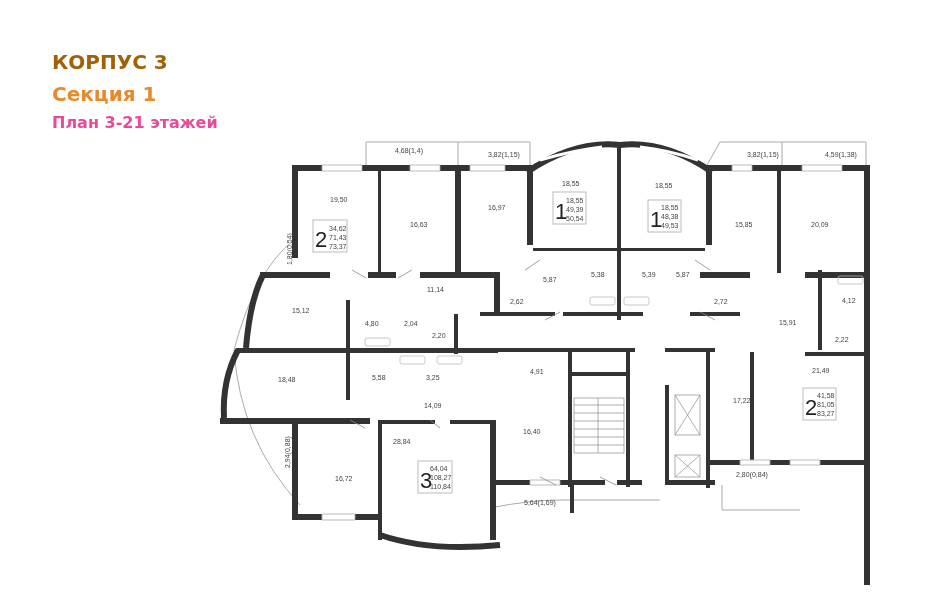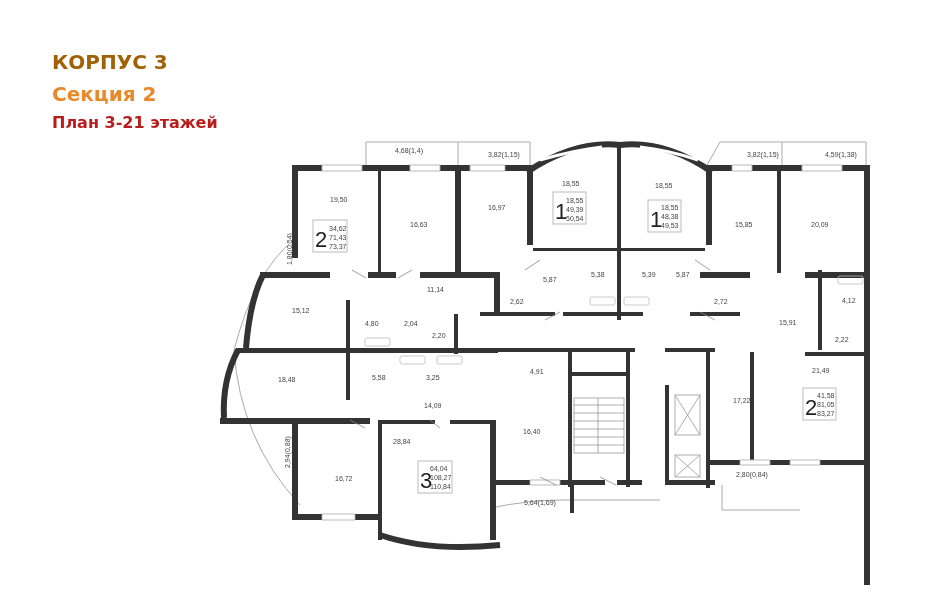--- a/index.html
+++ b/index.html
@@ -1,36 +1,36 @@
 <!DOCTYPE html>
 <html><head>
 <meta charset="utf-8">
 <style>
   html,body{margin:0;padding:0;background:#fff;}
   body{width:941px;height:600px;position:relative;overflow:hidden;font-family:"Liberation Sans",sans-serif;}
   .hdr{position:absolute;left:52px;font-weight:bold;font-family:"DejaVu Sans",sans-serif;}
   .t1{top:50px;font-size:20px;color:#a16207;}
   .t2{top:82px;font-size:20px;color:#e8892a;}
-  .t3{top:113px;font-size:16px;color:#b91c1c;}
+  .t3{top:113px;font-size:16px;color:#ec4899;}
   svg{position:absolute;left:0;top:0;}
   .w{fill:#333;}
   .lbl{font-family:"Liberation Sans",sans-serif;font-size:7px;fill:#444;}
   .big{font-family:"Liberation Sans",sans-serif;font-size:22px;fill:#222;}
   .box{fill:none;stroke:#bbb;stroke-width:1;}
   .thin{stroke:#aaa;stroke-width:1;fill:none;}
   .win{fill:#fff;stroke:#aaa;stroke-width:0.8;}
   .door{stroke:#888;stroke-width:0.8;fill:none;}
   .fix{fill:none;stroke:#bbb;stroke-width:0.8;}
   .stair{stroke:#999;stroke-width:0.8;fill:none;}
 </style>
 </head>
 <body>
 
 <div class="hdr t1">КОРПУС 3</div>
-<div class="hdr t2">Секция 2</div>
+<div class="hdr t2">Секция 1</div>
 <div class="hdr t3">План 3-21 этажей</div>
 
 <svg width="941" height="600" viewBox="0 0 941 600">
 
   <g>
     <path class="thin" d="M366 165 L366 142 L458 142 L458 165"></path>
     <path class="thin" d="M458 142 L530 142 L530 165"></path>
     <path class="thin" d="M707 165 L720 142 L782 142 L782 165"></path>
     <path class="thin" d="M782 142 L866 142 L866 165"></path>
     <path class="thin" d="M294 240 Q255 270 234 350"></path>

